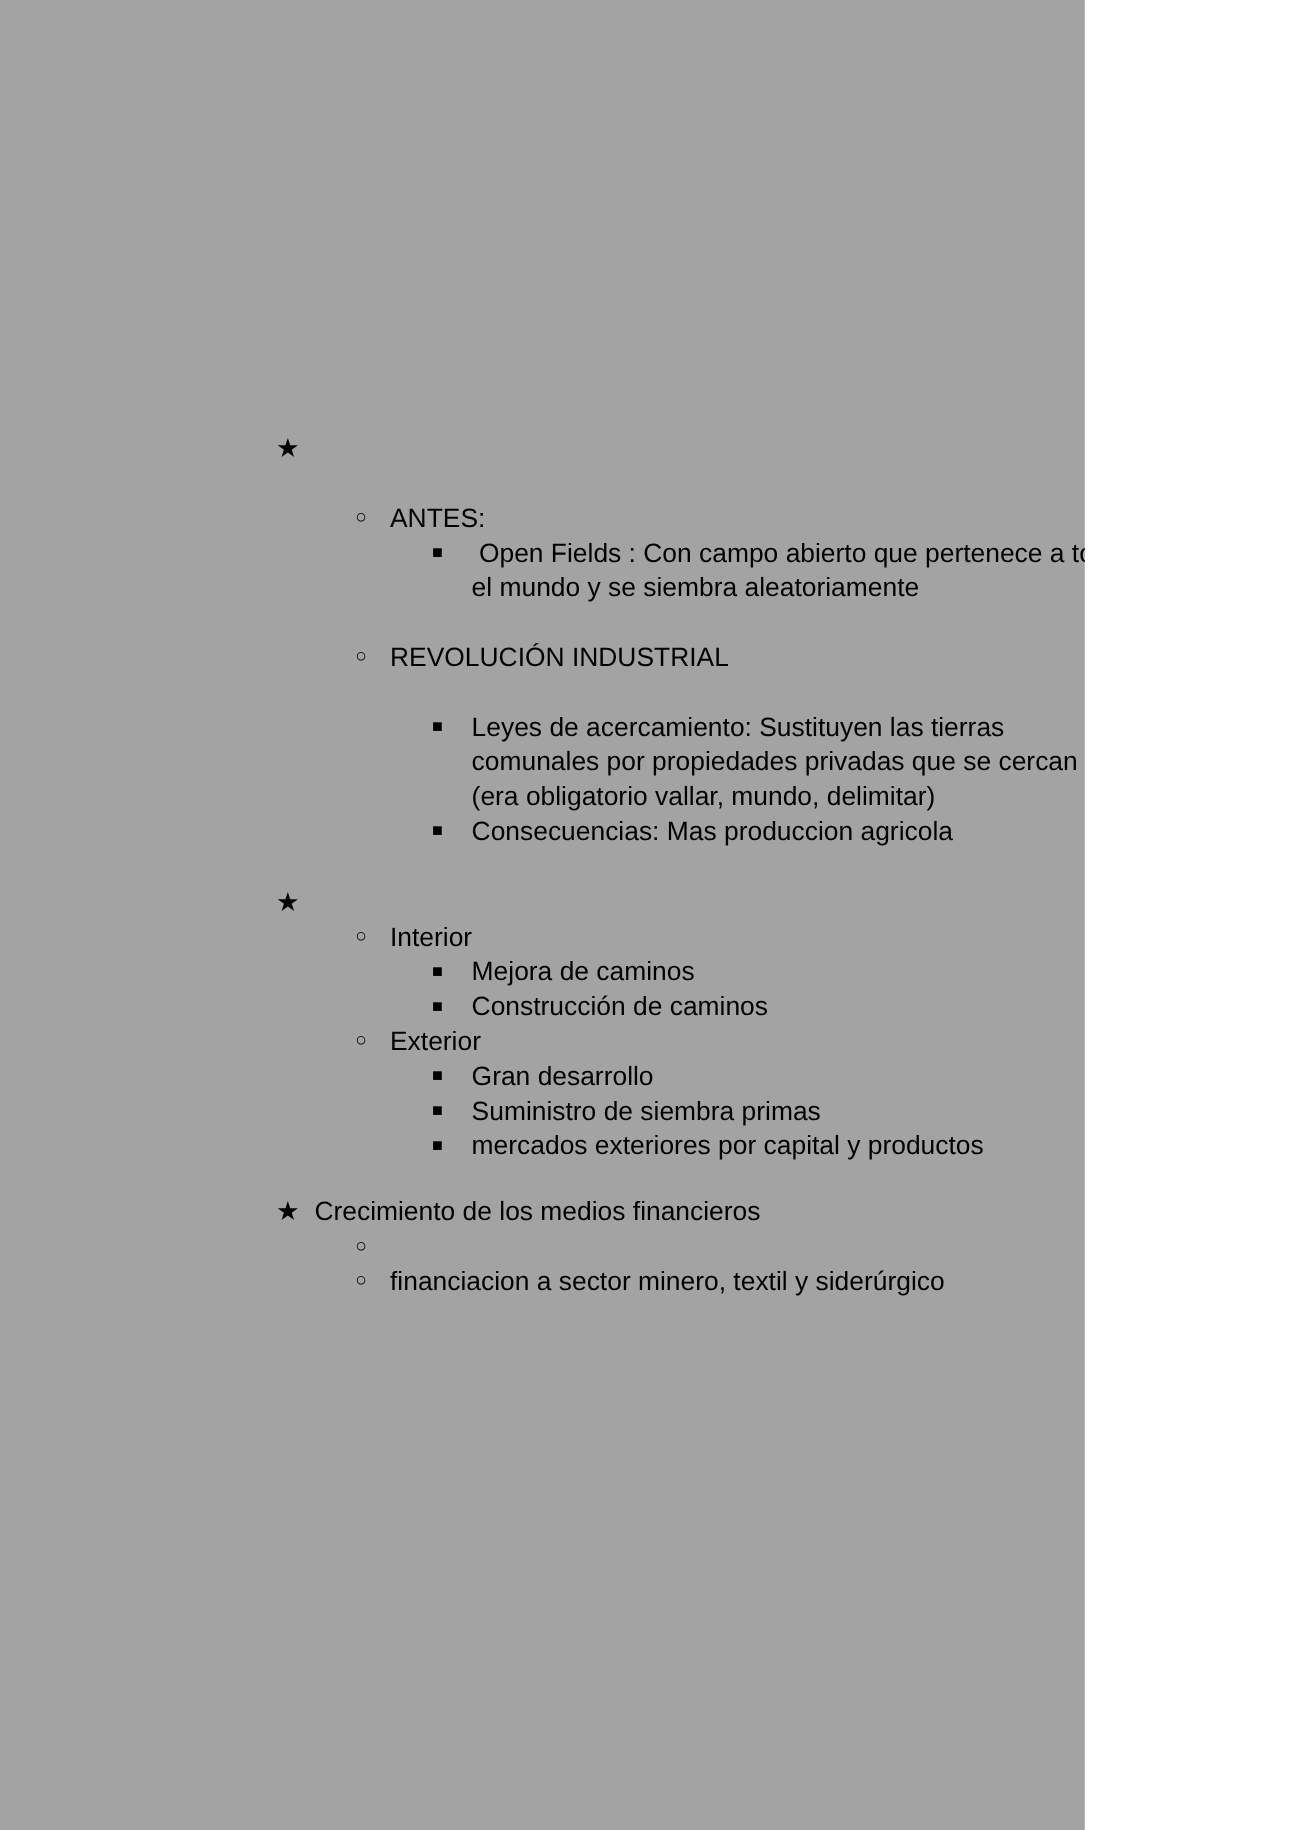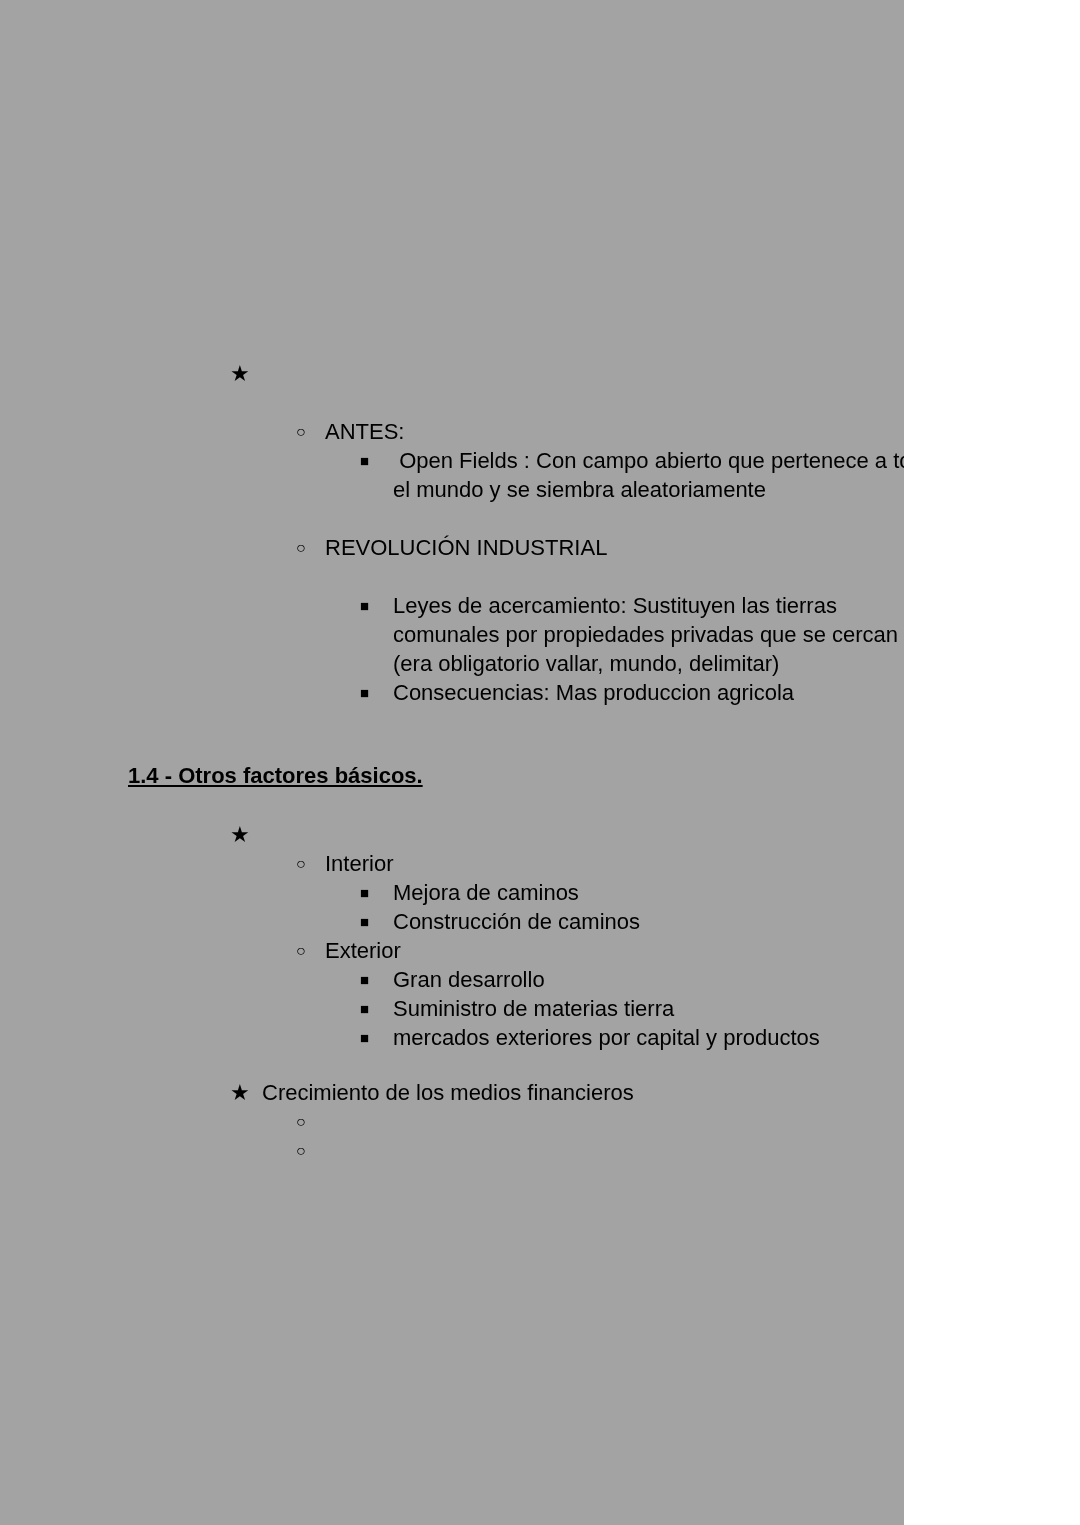--- a/index.html
+++ b/index.html
@@ -91,21 +91,20 @@
     <div class="li l3 mt-blank">
       <span class="marker">■</span>
       <span class="li-text">Leyes de acercamiento: Sustituyen las tierras comunales por propiedades privadas que se cercan (era obligatorio vallar, mundo, delimitar)</span>
     </div>
 
     <div class="li l3">
       <span class="marker">■</span>
       <span class="li-text">Consecuencias: Mas produccion agricola</span>
     </div>
 
-    <div class="heading">1.4 - Otros factores básicos.</div>
 
     <div class="li l1 mt-after-heading">
       <span class="marker">★</span>
     </div>
 
     <div class="li l2">
       <span class="marker">○</span>
       <span class="li-text">Interior</span>
     </div>
 
@@ -124,35 +123,36 @@
       <span class="li-text">Exterior</span>
     </div>
 
     <div class="li l3">
       <span class="marker">■</span>
       <span class="li-text">Gran desarrollo</span>
     </div>
 
     <div class="li l3">
       <span class="marker">■</span>
-      <span class="li-text">Suministro de materias tierra</span>
+      <span class="li-text">Suministro de siembra primas</span>
     </div>
 
     <div class="li l3">
       <span class="marker">■</span>
       <span class="li-text">mercados exteriores por capital y productos</span>
     </div>
 
     <div class="li l1 mt-section">
       <span class="marker">★</span>
       <span class="li-text">Crecimiento de los medios financieros</span>
     </div>
 
     <div class="li l2">
       <span class="marker">○</span>
     </div>
 
     <div class="li l2">
       <span class="marker">○</span>
+      <span class="li-text">financiacion a sector minero, textil y siderúrgico</span>
     </div>
 
   </div>
 </div>
 
 </body></html>

